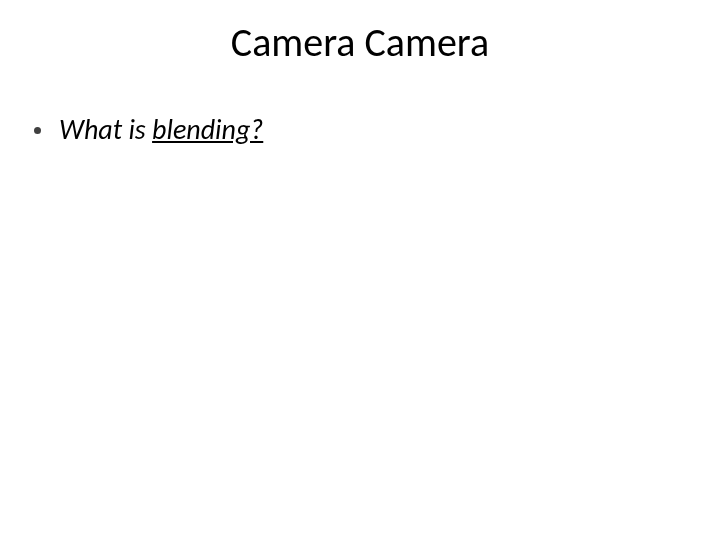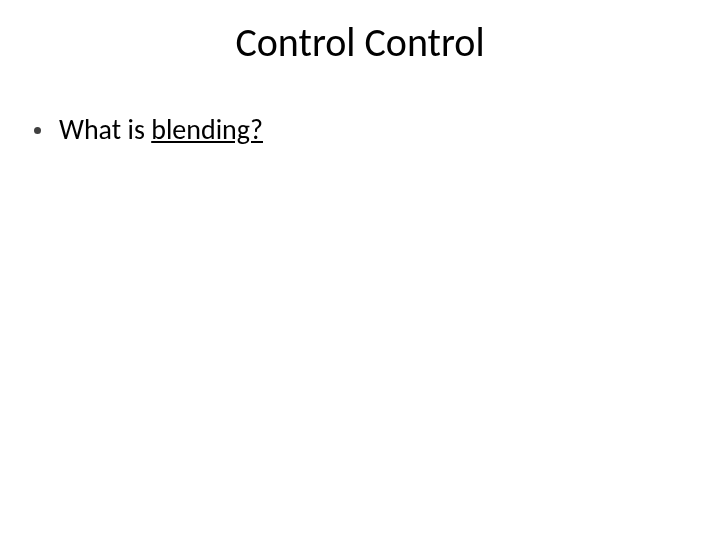--- a/index.html
+++ b/index.html
@@ -32,20 +32,21 @@
     top: 112px;
     left: 34px;
     right: 34px;
   }
   .bullet {
     font-size: 28px;
     line-height: 1.25;
     margin-bottom: 42px;
     display: flex;
     align-items: flex-start;
+    font-style: italic;
   }
   .bullet .dot {
     width: 7px;
     height: 7px;
     border-radius: 50%;
     background: #404040;
     margin-top: 15px;
     margin-right: 18px;
     flex: 0 0 7px;
   }
@@ -53,21 +54,21 @@
     flex: 1;
   }
   .underline {
     text-decoration: underline;
   }
 </style>
 </head>
 <body>
 
 <div class="slide">
-  <div class="title">Control Control</div>
+  <div class="title">Camera Camera</div>
 
   <div class="body">
 
     <div class="bullet">
       <div class="dot"></div>
       <div class="text">
         <span>What is </span><span class="underline">blending?</span><span></span>
       </div>
     </div>
 

